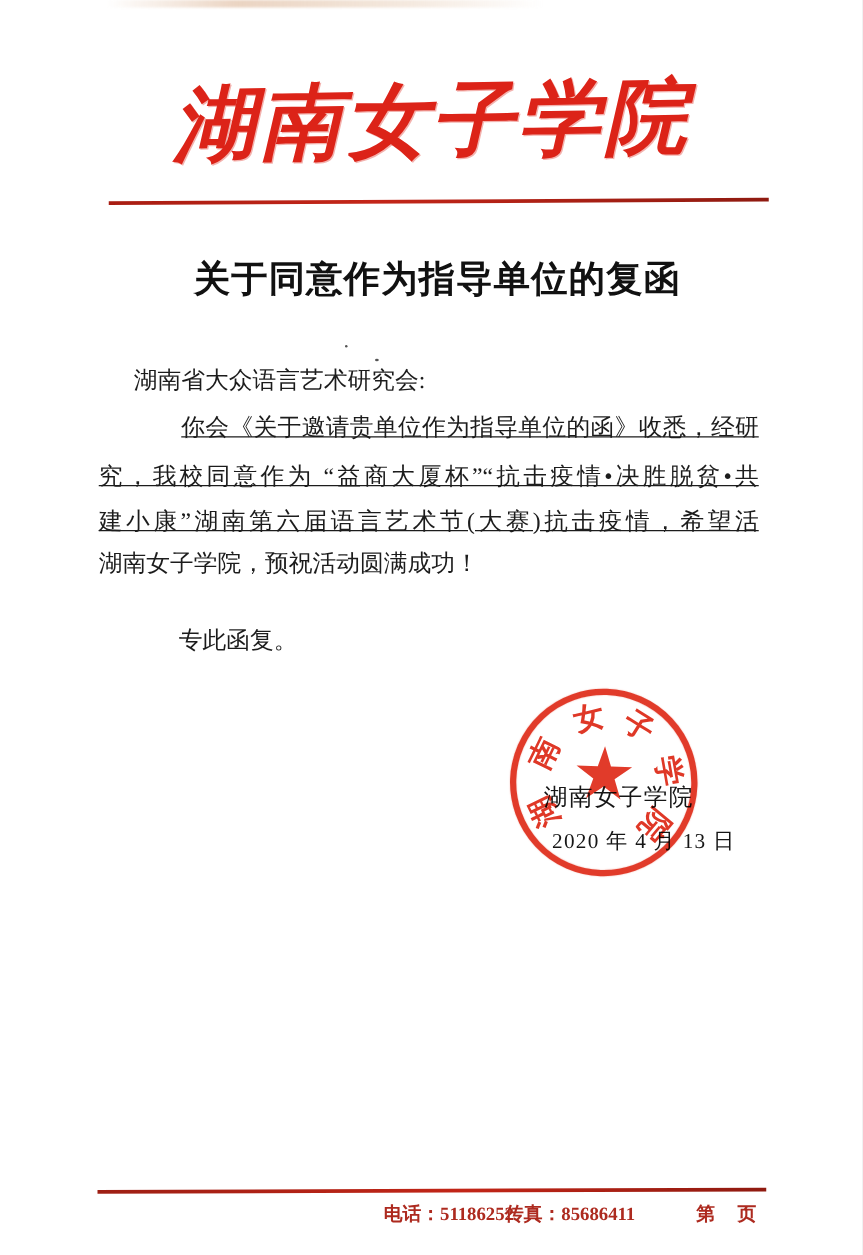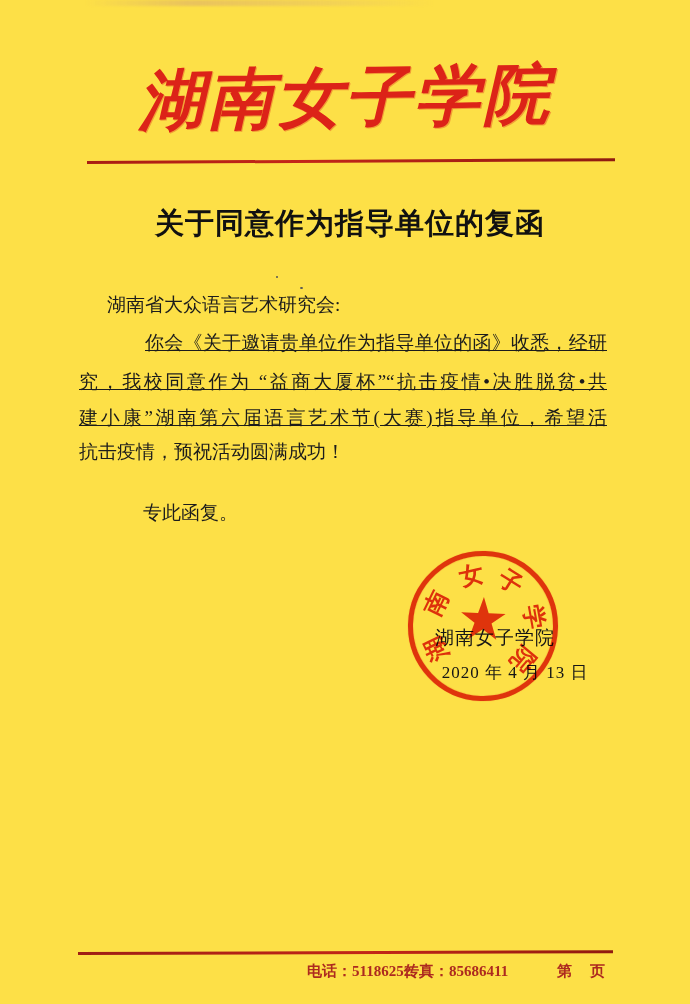--- a/index.html
+++ b/index.html
@@ -1,20 +1,20 @@
 <!DOCTYPE html>
 <html><head>
 <meta charset="utf-8">
 <style>
   html,body{margin:0;padding:0;background:#e8e8e8;}
   .page{
     position:relative;
     width:690px;height:1004px;
     margin:0 auto;
-    background:#fde047;
+    background:#ffffff;
     overflow:hidden;
     font-family:"Liberation Serif","DejaVu Serif",serif;
     color:#1c1c1c;
   }
   
   .scan-smudge{
     position:absolute;left:85px;top:0;width:350px;height:6px;
     background:linear-gradient(90deg,rgba(214,170,130,0),rgba(210,160,120,.45) 30%,rgba(214,170,130,.25) 70%,rgba(214,170,130,0));
     filter:blur(1px);
   }
@@ -118,22 +118,22 @@
   <div class="speck s2"></div>
 
   <div class="letterhead">湖南女子学院</div>
   <div class="header-rule"></div>
 
   <div class="doc-title">关于同意作为指导单位的复函</div>
 
   <div class="bline salutation">湖南省大众语言艺术研究会:</div>
   <div class="bline j l2">你会《关于邀请贵单位作为指导单位的函》收悉，经研</div>
   <div class="bline j l3">究，我校同意作为 “益商大厦杯”“抗击疫情•决胜脱贫•共</div>
-  <div class="bline j l4">建小康”湖南第六届语言艺术节(大赛)指导单位，希望活</div>
-  <div class="bline l5">抗击疫情，预祝活动圆满成功！</div>
+  <div class="bline j l4">建小康”湖南第六届语言艺术节(大赛)抗击疫情，希望活</div>
+  <div class="bline l5">湖南女子学院，预祝活动圆满成功！</div>
   <div class="bline l6">专此函复。</div>
 
   <div class="sig-org">湖南女子学院</div>
   <div class="sig-date">2020 年 4 月 13 日</div>
 
   <div class="seal">
     <div class="seal-ring"></div>
     <span class="seal-star">★</span>
     <span class="seal-char c1">湖</span>
     <span class="seal-char c2">南</span>

